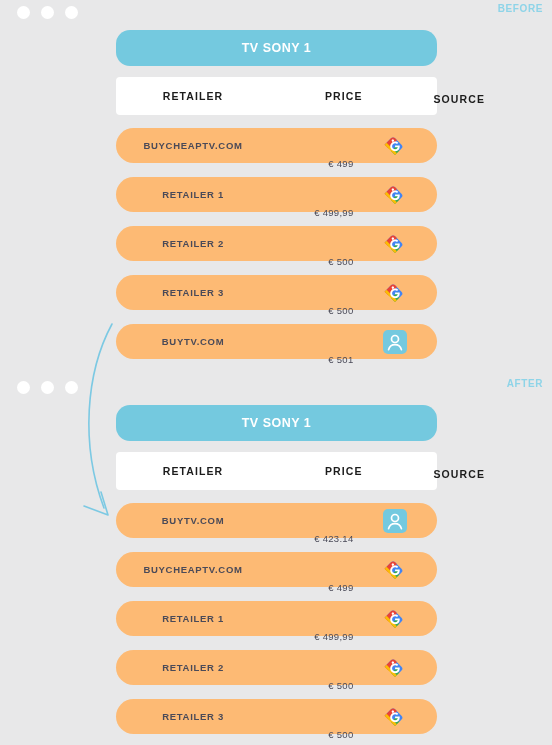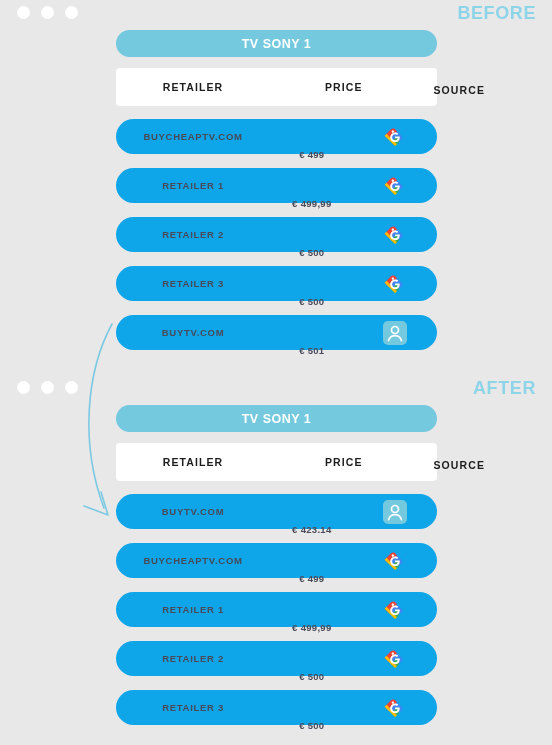--- a/index.html
+++ b/index.html
@@ -29,36 +29,36 @@
   .window-dots .dot {
     width: 13px;
     height: 13px;
     border-radius: 50%;
     background: #ffffff;
   }
 
   
   .stage-label {
     position: absolute;
-    right: 16px;
+    right: 9px;
     color: #8ed4e8;
-    font-size: 18px;
+    font-size: 10px;
     font-weight: bold;
     letter-spacing: 0.6px;
   }
 
   
   .panel {
     position: absolute;
     left: 116px;
     width: 321px;
   }
 
   .panel-title {
-    height: 27px;
+    height: 36px;
     background: #74c9df;
     border-radius: 14px;
     display: flex;
     align-items: center;
     justify-content: center;
     color: #ffffff;
     font-size: 12.5px;
     font-weight: bold;
     letter-spacing: 0.5px;
   }
@@ -78,31 +78,31 @@
   }
 
   .col-retailer { flex: 0 0 48%; text-align: center; }
   .col-price    { flex: 0 0 26%; text-align: center; }
   .col-source   { flex: 0 0 26%; text-align: center; margin-top: 6px; }
 
   .rows { margin-top: 13px; }
 
   .row {
     height: 35px;
-    background: #0ea5e9;
+    background: #fdba74;
     border-radius: 18px;
     display: flex;
     align-items: center;
     margin-bottom: 14px;
     font-size: 9.5px;
     letter-spacing: 0.7px;
     color: #4a4a58;
   }
   .row .cell-retailer { flex: 0 0 48%; text-align: center; font-weight: bold; }
-  .row .cell-price    { flex: 0 0 26%; text-align: center; font-weight: bold; letter-spacing: 0.3px; margin-top: 36px; }
+  .row .cell-price    { flex: 0 0 26%; text-align: right; font-weight: normal; letter-spacing: 0.3px; margin-top: 36px; }
   .row .cell-source   { flex: 0 0 26%; display: flex; align-items: center; justify-content: center; }
 
   
   .icon-google-tag { width: 22px; height: 22px; display: block; }
   .icon-person     { width: 24px; height: 24px; display: block; }
 
   
   .connector {
     position: absolute;
     left: 0;

